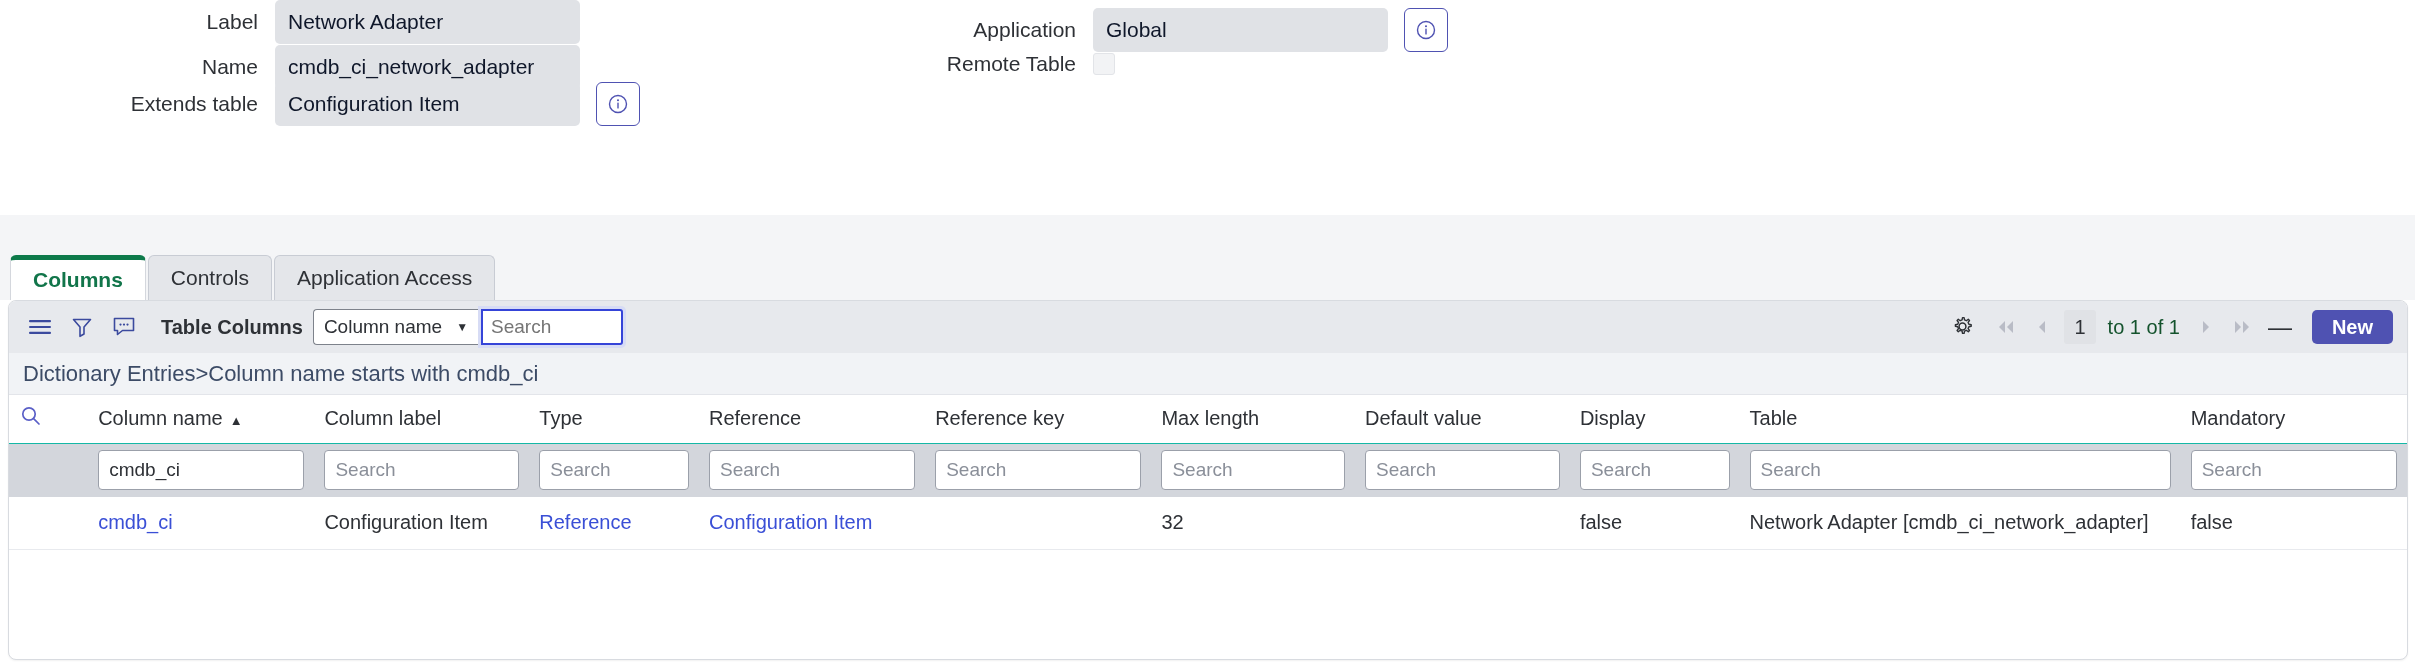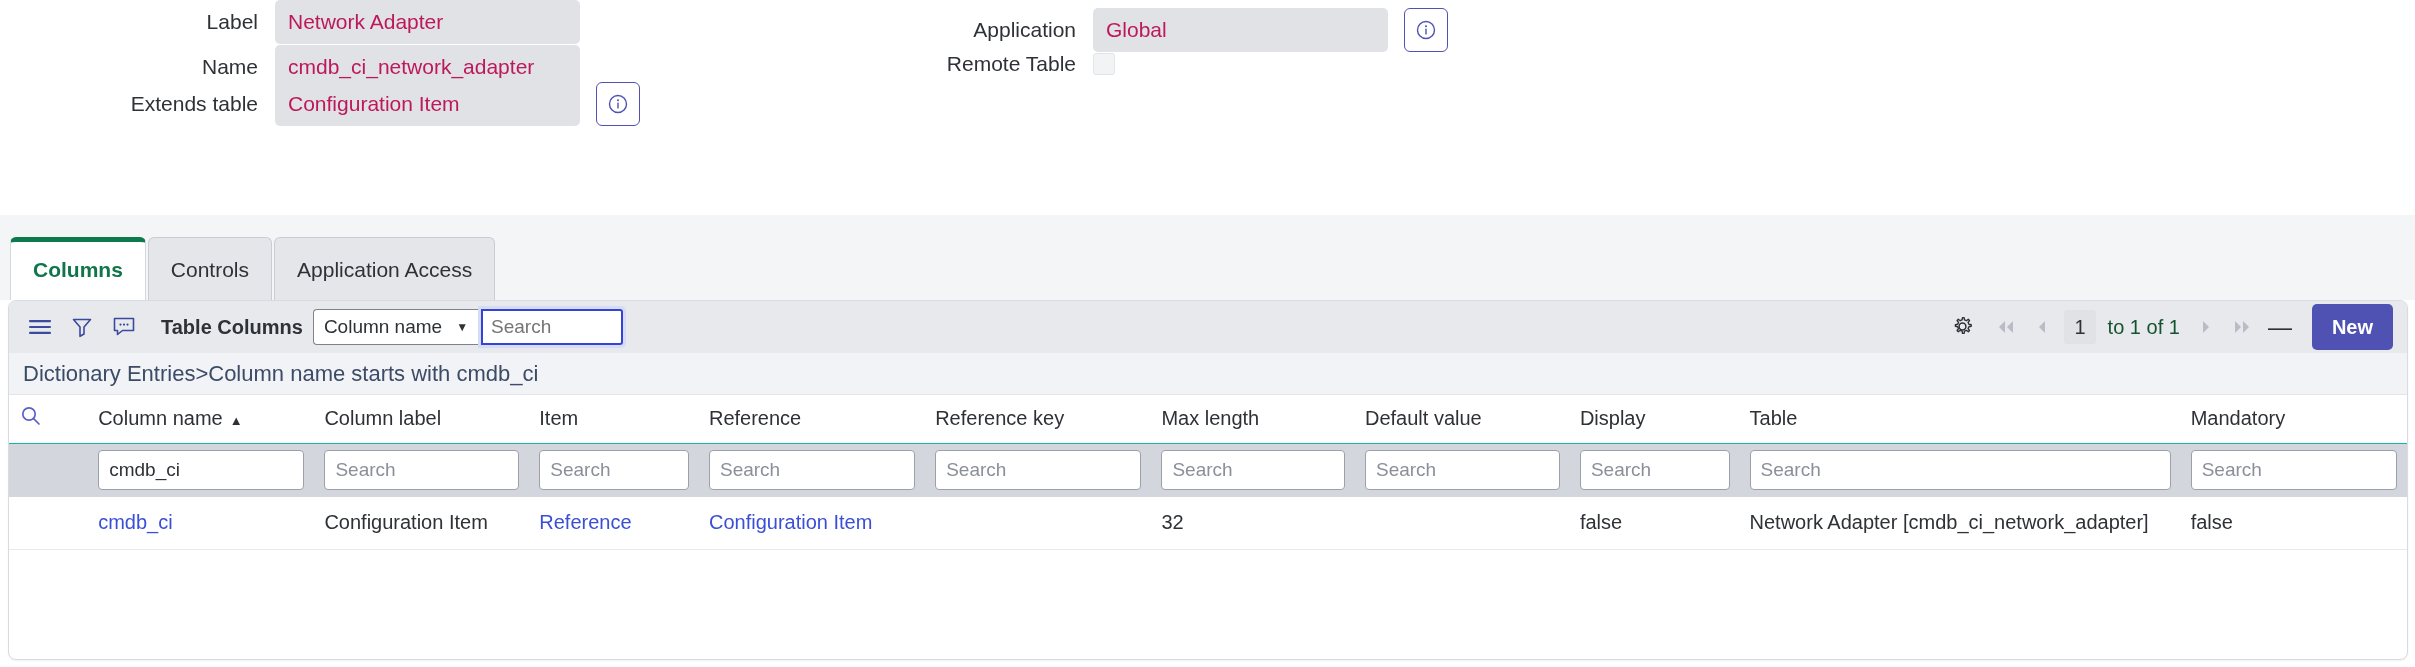--- a/index.html
+++ b/index.html
@@ -18,21 +18,21 @@
     background: #ffffff;
   }
   .form-row { position: absolute; display: flex; align-items: center; }
   .form-label {
     font-size: 21px; color: #2e3136; text-align: right;
     padding-right: 17px; white-space: nowrap;
   }
   .form-input {
     background: #e0e2e6; border: none; border-radius: 5px;
     height: 44px; line-height: 44px;
-    font-size: 21px; color: #be185d;
+    font-size: 21px; color: #0f172a;
     padding: 0 13px; white-space: nowrap; overflow: hidden;
   }
   .info-btn {
     width: 44px; height: 44px; border: 1.5px solid #4f52b2; border-radius: 6px;
     background: #ffffff; display: flex; align-items: center; justify-content: center;
     margin-left: 16px; cursor: pointer;
   }
   .info-btn svg { display: block; }
   .checkbox-box {
     width: 22px; height: 22px; background: #f2f3f5;
@@ -45,21 +45,21 @@
     background: #f4f5f7;
   }
 
   
   .tabstrip {
     position: absolute; left: 0; top: 255px; width: 2415px; height: 45px;
     background: #f4f5f7;
     display: flex; align-items: flex-end; padding-left: 10px;
   }
   .tab {
-    height: 63px; display: flex; align-items: flex-end; padding: 18px 22px;
+    height: 45px; display: flex; align-items: center; padding: 18px 22px;
     font-size: 21px; color: #2e3136;
     background: #e4e6ea;
     border: 1px solid #c8ccd4; border-bottom: none;
     border-radius: 6px 6px 0 0;
     margin-right: 2px; cursor: pointer; white-space: nowrap;
   }
   .tab.active {
     background: #ffffff; color: #11754a; font-weight: bold;
     border-top: 5px solid #0d7a4a;
     border-left: 1px solid #d4d7dd; border-right: 1px solid #d4d7dd;
@@ -118,21 +118,21 @@
     display: flex; align-items: center; padding: 0 10px;
     font-size: 20px; color: #2e3136; margin: 0 4px;
   }
   .pager-text { font-size: 20px; color: #14532d; padding: 0 8px; white-space: nowrap; }
   .minus-btn {
     width: 40px; height: 36px; display: flex; align-items: center; justify-content: center;
     font-size: 24px; color: #2e3136; cursor: pointer;
   }
   .new-btn {
     background: #4f52b2; color: #ffffff; font-size: 20px; font-weight: bold;
-    border: none; border-radius: 5px; height: 46px; padding: 0 20px;
+    border: none; border-radius: 5px; height: 34px; padding: 0 20px;
     margin-left: 12px; cursor: pointer;
     font-family: "Liberation Sans", sans-serif;
   }
 
   
   .breadcrumb {
     height: 42px; background: #f1f3f6;
     display: flex; align-items: center; padding-left: 14px;
     font-size: 22px; color: #3c4b66; white-space: nowrap;
     border-bottom: 1px solid #e3e5ea;
@@ -327,21 +327,21 @@
               <svg width="24" height="24" viewBox="0 0 24 24">
                 <circle cx="10" cy="10" r="6.2" fill="none" stroke="#5a5fc7" stroke-width="1.7"></circle>
                 <line x1="14.6" y1="14.6" x2="20" y2="20" stroke="#5a5fc7" stroke-width="1.7" stroke-linecap="round"></line>
               </svg>
             </span>
           </th>
           <th>
             <span>Column name</span><span class="sort-caret">▲</span>
           </th>
           <th><span>Column label</span></th>
-          <th><span>Item</span></th>
+          <th><span>Type</span></th>
           <th><span>Reference</span></th>
           <th><span>Reference key</span></th>
           <th><span>Max length</span></th>
           <th><span>Default value</span></th>
           <th><span>Display</span></th>
           <th><span>Table</span></th>
           <th><span>Mandatory</span></th>
         </tr>
       </thead>
       <tbody>

